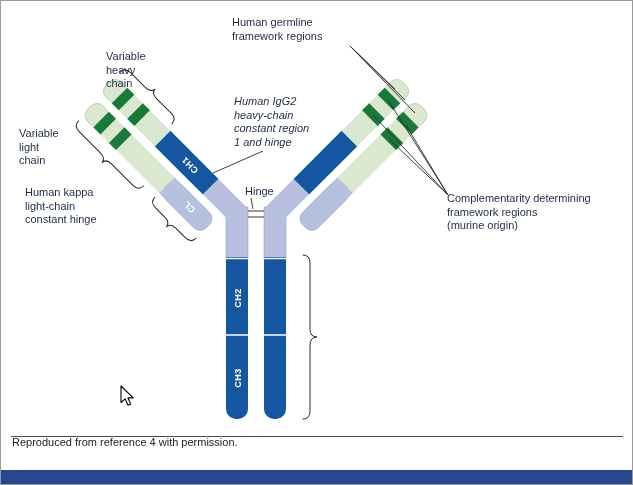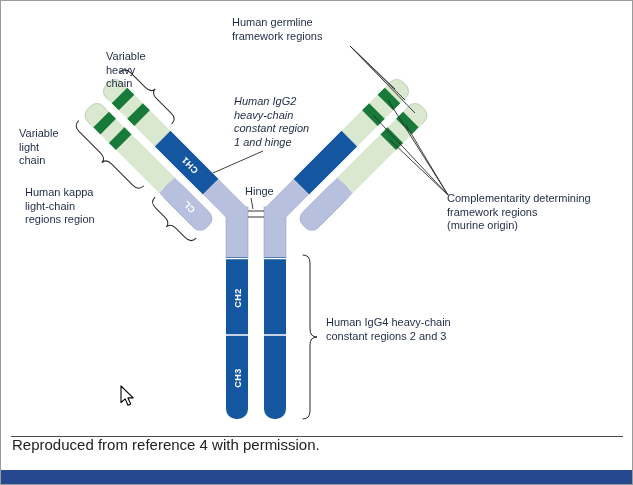--- a/index.html
+++ b/index.html
@@ -28,21 +28,21 @@
     background:#4a4a4a;
   }
   .caption-line1{
     position:absolute;left:11px;top:440px;
     font-size:11px;color:#111;font-weight:bold;
   }
   .caption-line1 .fig-label{font-style:italic;}
   .caption-line1 .cap-title{margin-left:4px;}
   .caption-line2{
     position:absolute;left:11px;top:435px;
-    font-size:15px;color:#222;
+    font-size:11px;color:#222;
   }
   .footer-band{
     position:absolute;left:0;right:0;bottom:0;height:14px;
     background:#26488e;
   }
 </style>
 </head>
 <body>
 
 <div class="page">
@@ -141,34 +141,32 @@
   <div class="label al-r" style="left:105px;top:49px;width:78px;">Variable
 heavy
 chain</div>
 
   <div class="label al-r" style="left:18px;top:126px;width:56px;">Variable
 light
 chain</div>
 
   <div class="label al-r" style="left:24px;top:185px;width:128px;">Human kappa
 light-chain
-regions region</div>
+constant hinge</div>
 
   <div class="label al-c" style="left:233px;top:94px;width:102px;font-style:italic;">Human IgG2
 heavy-chain
 constant region
 1 and hinge</div>
 
   <div class="label al-l" style="left:244px;top:184px;width:42px;">Hinge</div>
 
   <div class="label al-l" style="left:446px;top:191px;width:172px;">Complementarity determining
 framework regions
 (murine origin)</div>
 
-  <div class="label al-l" style="left:325px;top:315px;width:170px;">Human IgG4 heavy-chain
-constant regions 2 and 3</div>
 
   <div class="caption-divider"></div>
   <div class="caption-line2">Reproduced from reference 4 with permission.</div>
 
   <div class="footer-band"></div>
 
 </div>
 
 </body></html>

